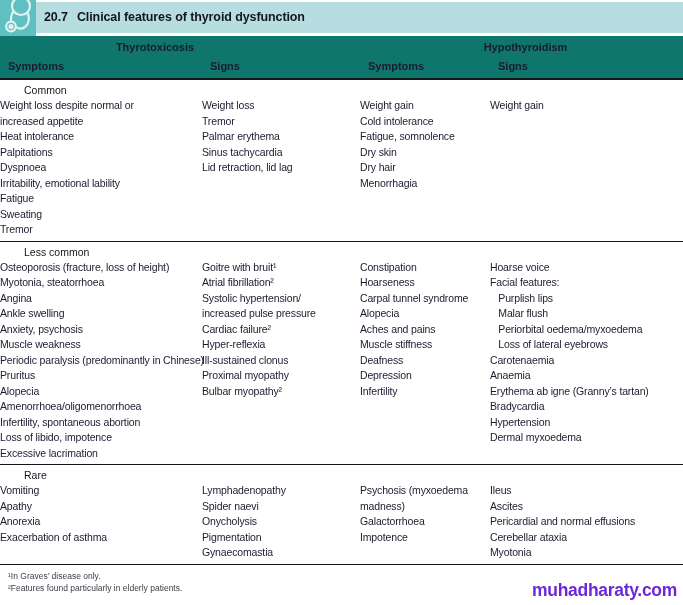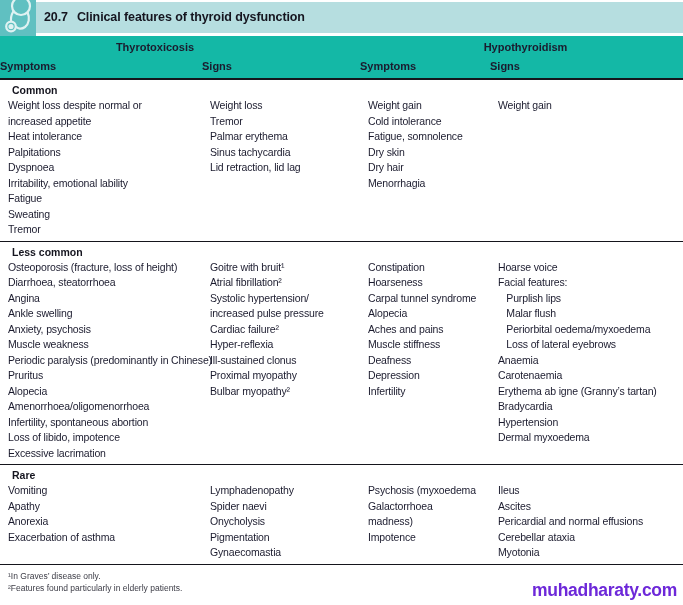--- a/index.html
+++ b/index.html
@@ -10,28 +10,28 @@
     -webkit-font-smoothing:antialiased;
   }
   
   .header{position:relative;height:36px;}
   .header-band{position:absolute;left:0;top:2px;right:0;height:31px;background:#b6dee0;}
   .icon-box{position:absolute;left:0;top:0;width:36px;height:36px;background:#60c0c1;}
   .icon-box svg{display:block;overflow:visible;}
   .title{position:absolute;left:44px;top:10px;font-weight:bold;font-size:12.5px;letter-spacing:-0.1px;color:#15151f;}
   .title .num{margin-right:9px;}
   
-  .subheader{background:#14b8a6;border-bottom:2px solid #15151c;padding:4px 0 4px;}
+  .subheader{background:#0f766e;border-bottom:2px solid #15151c;padding:4px 0 4px;}
   .group-row{display:grid;grid-template-columns:310px 58px 315px;}
   .group-cell{text-align:center;font-weight:bold;font-size:11px;line-height:15px;}
-  .colhead-row{display:grid;grid-template-columns:202px 158px 130px 185px;padding-left:0;margin-top:4px;font-weight:bold;font-size:11px;line-height:15px;}
+  .colhead-row{display:grid;grid-template-columns:202px 158px 130px 185px;padding-left:8px;margin-top:4px;font-weight:bold;font-size:11px;line-height:15px;}
   
   .section{border-bottom:1.6px solid #15151c;padding:3px 0 3px;}
-  .section-label{padding-left:12px;font-weight:bold;font-size:10.5px;line-height:15px;color:#15151f;}
-  .section-grid{display:grid;grid-template-columns:202px 158px 130px 185px;padding-left:8px;align-items:start;}
+  .section-label{padding-left:24px;font-weight:normal;font-size:10.5px;line-height:15px;color:#15151f;}
+  .section-grid{display:grid;grid-template-columns:202px 158px 130px 185px;padding-left:0;align-items:start;}
   .col{min-width:0;}
   .line{font-size:10.5px;line-height:15.5px;white-space:pre;letter-spacing:-0.15px;}
   
   .footer{padding:5px 8px 0 8px;font-size:8.5px;line-height:12px;color:#3c3c46;}
   .watermark{position:absolute;right:6px;bottom:4px;font-weight:bold;font-size:17.5px;color:#6d28d9;letter-spacing:-0.3px;}
 </style>
 </head>
 <body>
 
 <div class="header">
@@ -99,21 +99,21 @@
         <div class="col">
           <div class="line">Weight gain</div>
         </div>
       </div>
     </div>
     <div class="section">
       <div class="section-label">Less common</div>
       <div class="section-grid">
         <div class="col">
           <div class="line">Osteoporosis (fracture, loss of height)</div>
-          <div class="line">Diarrhoea, steatorrhoea</div>
+          <div class="line">Myotonia, steatorrhoea</div>
           <div class="line">Angina</div>
           <div class="line">Ankle swelling</div>
           <div class="line">Anxiety, psychosis</div>
           <div class="line">Muscle weakness</div>
           <div class="line">Periodic paralysis (predominantly in Chinese)</div>
           <div class="line">Pruritus</div>
           <div class="line">Alopecia</div>
           <div class="line">Amenorrhoea/oligomenorrhoea</div>
           <div class="line">Infertility, spontaneous abortion</div>
           <div class="line">Loss of libido, impotence</div>
@@ -141,22 +141,22 @@
           <div class="line">Depression</div>
           <div class="line">Infertility</div>
         </div>
         <div class="col">
           <div class="line">Hoarse voice</div>
           <div class="line">Facial features:</div>
           <div class="line">   Purplish lips</div>
           <div class="line">   Malar flush</div>
           <div class="line">   Periorbital oedema/myxoedema</div>
           <div class="line">   Loss of lateral eyebrows</div>
+          <div class="line">Carotenaemia</div>
           <div class="line">Anaemia</div>
-          <div class="line">Carotenaemia</div>
           <div class="line">Erythema ab igne (Granny’s tartan)</div>
           <div class="line">Bradycardia</div>
           <div class="line">Hypertension</div>
           <div class="line">Dermal myxoedema</div>
         </div>
       </div>
     </div>
     <div class="section">
       <div class="section-label">Rare</div>
       <div class="section-grid">
@@ -168,22 +168,22 @@
         </div>
         <div class="col">
           <div class="line">Lymphadenopathy</div>
           <div class="line">Spider naevi</div>
           <div class="line">Onycholysis</div>
           <div class="line">Pigmentation</div>
           <div class="line">Gynaecomastia</div>
         </div>
         <div class="col">
           <div class="line">Psychosis (myxoedema</div>
+          <div class="line">madness)</div>
           <div class="line">Galactorrhoea</div>
-          <div class="line">madness)</div>
           <div class="line">Impotence</div>
         </div>
         <div class="col">
           <div class="line">Ileus</div>
           <div class="line">Ascites</div>
           <div class="line">Pericardial and normal effusions</div>
           <div class="line">Cerebellar ataxia</div>
           <div class="line">Myotonia</div>
         </div>
       </div>

